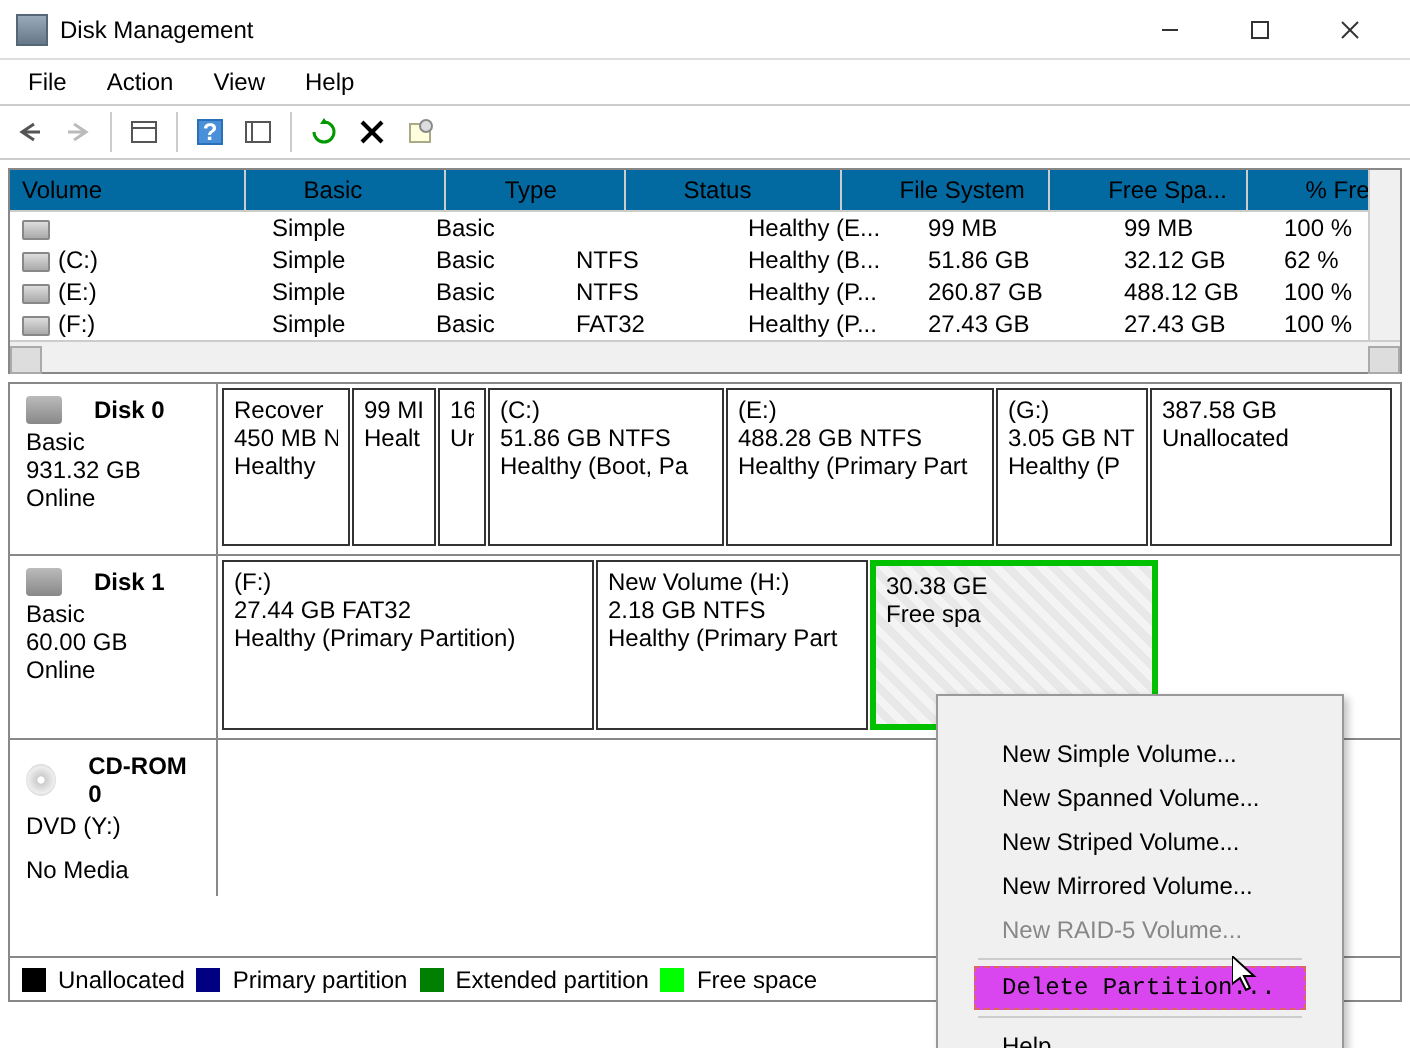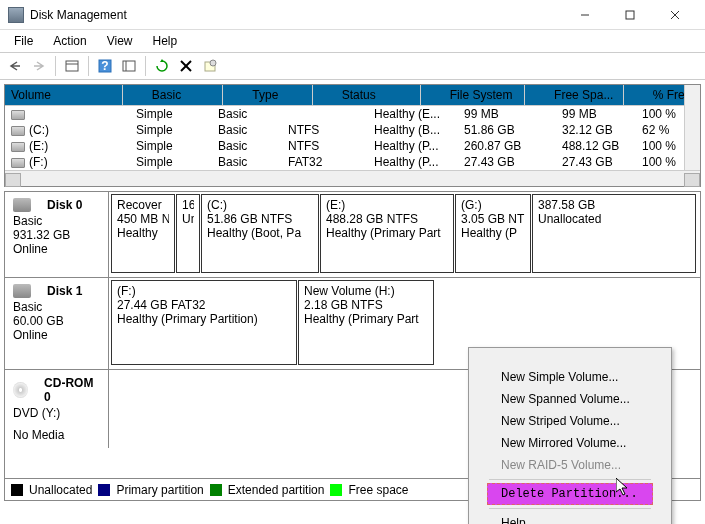--- a/index.html
+++ b/index.html
@@ -221,20 +221,28 @@
     </div>
     <div class="diskparts">
       <div class="part" style="width:64px">
           <div class="phdr navy"></div>
           <div class="pbody">
             <div class="hdr">Recover</div>
             <div>450 MB N</div>
             <div>Healthy</div>
           </div>
         </div>
+      <div class="part" style="width:42px">
+          <div class="phdr navy"></div>
+          <div class="pbody">
+            <div class="hdr"></div>
+            <div>99 MI</div>
+            <div>Healt</div>
+          </div>
+        </div>
       <div class="part" style="width:24px">
           <div class="phdr black"></div>
           <div class="pbody">
             <div>16</div>
             <div>Un</div>
           </div>
         </div>
       <div class="part" style="width:118px">
           <div class="phdr navy"></div>
           <div class="pbody">
@@ -288,20 +296,28 @@
             <div>27.44 GB FAT32</div>
             <div>Healthy (Primary Partition)</div>
           </div>
         </div>
       <div class="part" style="width:136px">
           <div class="phdr navy"></div>
           <div class="pbody">
             <div class="hdr">New Volume  (H:)</div>
             <div>2.18 GB NTFS</div>
             <div>Healthy (Primary Part</div>
+          </div>
+        </div>
+      <div class="part selected" style="width:144px">
+          <div class="phdr lime"></div>
+          <div class="pbody">
+            <div class="hdr"></div>
+            <div>30.38 GE</div>
+            <div>Free spa</div>
           </div>
         </div>
     </div>
   </div>
 
   <div class="diskrow" style="min-height:78px;border-bottom:none">
     <div class="diskinfo" style="border-right:1px solid #888">
       <div class="diskname">
           <span class="cdicon"></span>
           <span class="hdr">CD-ROM 0</span>

